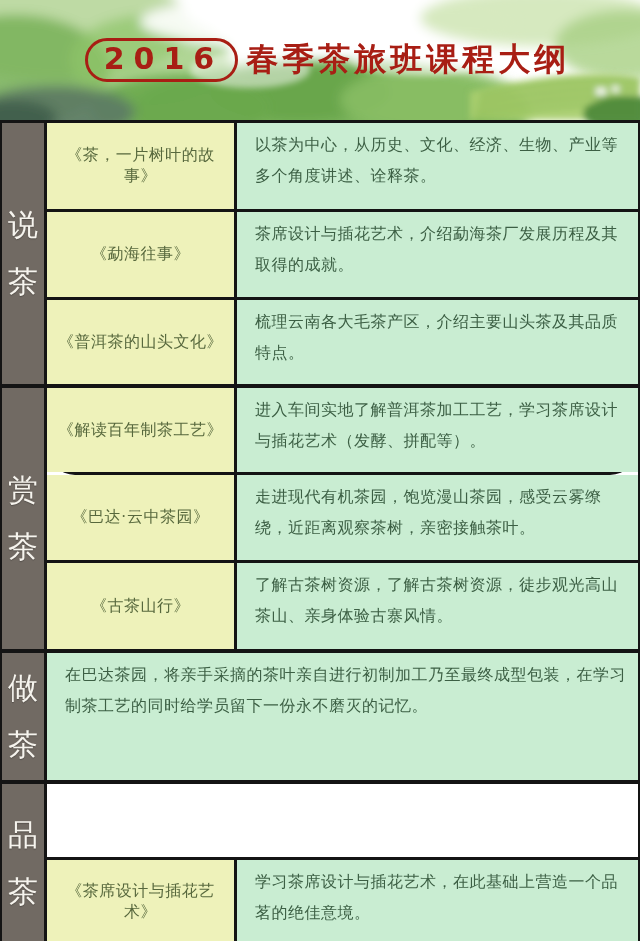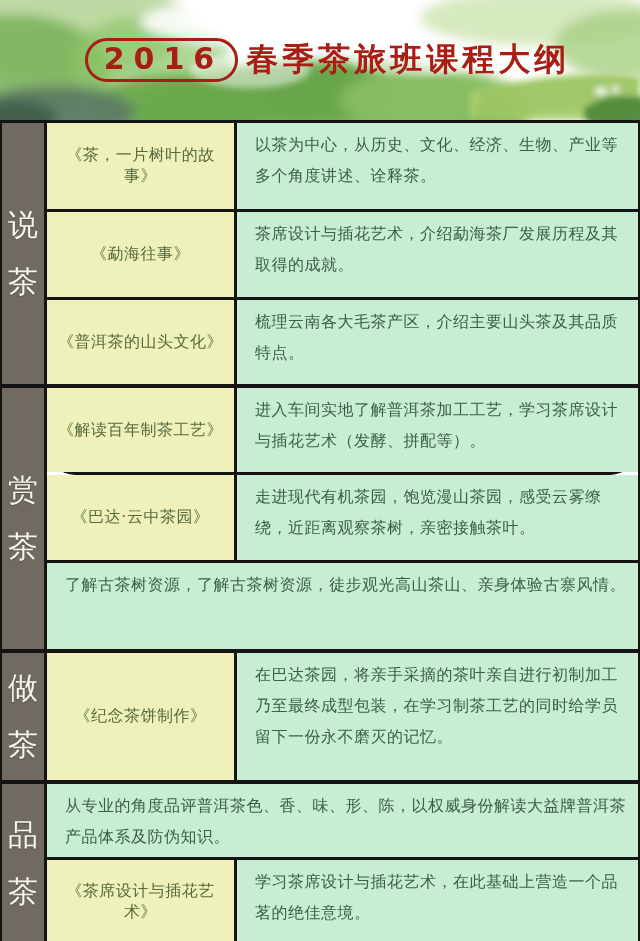--- a/index.html
+++ b/index.html
@@ -158,52 +158,49 @@
         </div>
         <div class="trow" style="height: 85px;">
           <div class="cell course">
             <div class="course-title">《巴达·云中茶园》</div>
           </div>
           <div class="cell desc">
             <div class="desc-text">走进现代有机茶园，饱览漫山茶园，感受云雾缭绕，近距离观察茶树，亲密接触茶叶。</div>
           </div>
         </div>
         <div class="trow" style="height: 86px;">
+          <div class="cell course">
+            <div class="course-title">《古茶山行》</div>
+          </div>
           <div class="cell desc">
             <div class="desc-text">了解古茶树资源，了解古茶树资源，徒步观光高山茶山、亲身体验古寨风情。</div>
           </div>
         </div>
       </div>
     </div>
     <div class="group">
       <div class="glabel">
         <span>做</span>
         <span>茶</span>
       </div>
       <div class="rows">
         <div class="trow" style="height: 127px;">
-          <div class="cell course">
-            <div class="course-title">《纪念茶饼制作》</div>
-          </div>
           <div class="cell desc">
             <div class="desc-text">在巴达茶园，将亲手采摘的茶叶亲自进行初制加工乃至最终成型包装，在学习制茶工艺的同时给学员留下一份永不磨灭的记忆。</div>
           </div>
         </div>
       </div>
     </div>
     <div class="group">
       <div class="glabel">
         <span>品</span>
         <span>茶</span>
       </div>
       <div class="rows">
         <div class="trow" style="height: 73px;">
-          <div class="cell desc">
-            <div class="desc-text">从专业的角度品评普洱茶色、香、味、形、陈，以权威身份解读大益牌普洱茶产品体系及防伪知识。</div>
-          </div>
         </div>
         <div class="trow" style="height: 84px;">
           <div class="cell course">
             <div class="course-title">《茶席设计与插花艺术》</div>
           </div>
           <div class="cell desc">
             <div class="desc-text">学习茶席设计与插花艺术，在此基础上营造一个品茗的绝佳意境。</div>
           </div>
         </div>
       </div>

